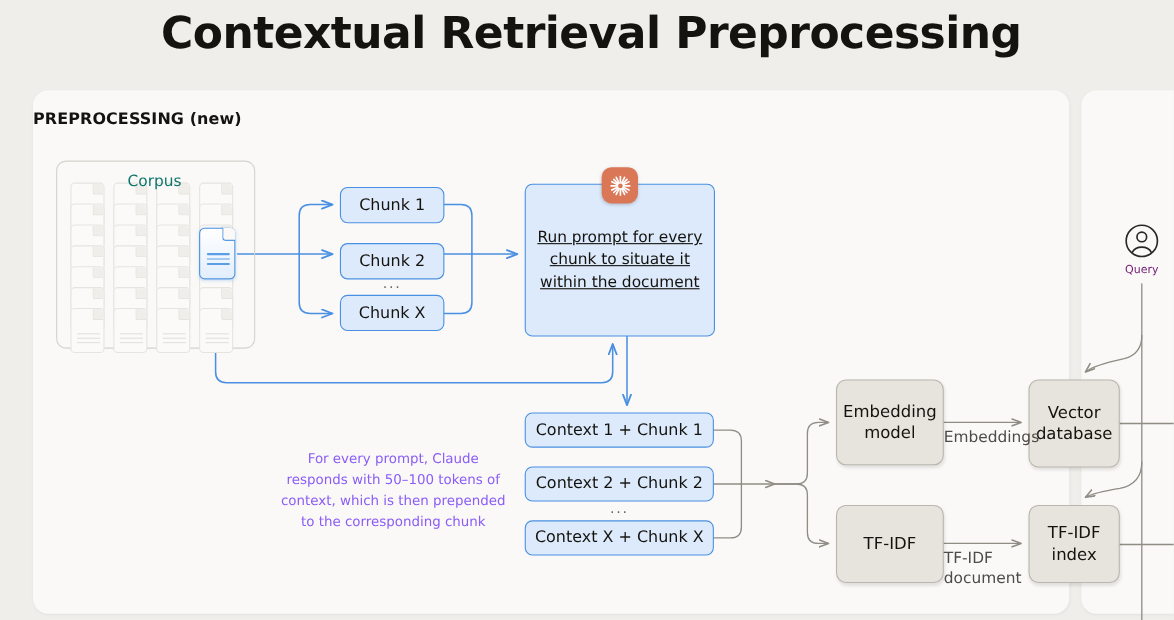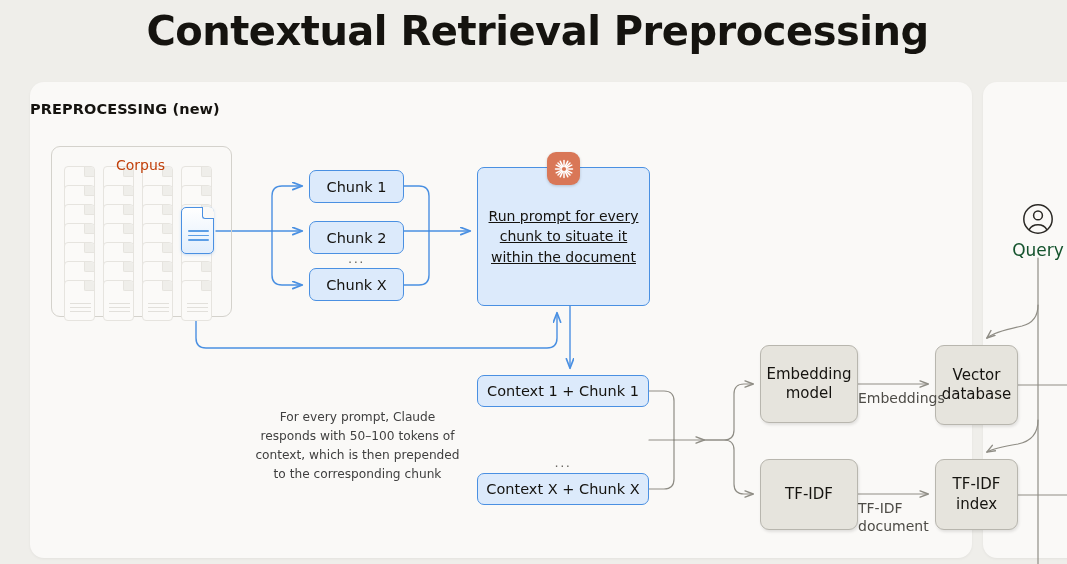--- a/index.html
+++ b/index.html
@@ -84,21 +84,21 @@
     border-radius: 9px;
     background: transparent;
   }
   #corpus-label {
     position: absolute;
     left: 47px;
     top: 157px;
     width: 179px;
     text-align: center;
     font-size: 14px;
-    color: #c2410c;
+    color: #0f766e;
     z-index: 4;
   }
   .doc-col {
     position: absolute;
     width: 31px;
   }
   .doc-card {
     position: absolute;
     width: 31px;
     height: 41px;
@@ -244,21 +244,21 @@
   }
   
   #caption {
     position: absolute;
     left: 251px;
     top: 408px;
     width: 205px;
     text-align: center;
     font-size: 12.2px;
     line-height: 1.55;
-    color: #404040;
+    color: #8b5cf6;
   }
   
   .gray-box {
     position: absolute;
     background: #e6e4dd;
     border: 1px solid #b8b6ae;
     border-radius: 9px;
     box-sizing: border-box;
     display: flex;
     align-items: center;
@@ -293,22 +293,22 @@
     width: 32px;
     height: 32px;
     z-index: 4;
   }
   #query-label {
     position: absolute;
     left: 1004px;
     top: 240px;
     width: 60px;
     text-align: center;
-    font-size: 17px;
-    color: #14532d;
+    font-size: 10px;
+    color: #701a75;
     z-index: 4;
   }
 </style>
 </head>
 <body>
 
 <div id="stage">
 
   <div id="title">Contextual Retrieval Preprocessing</div>
 
@@ -463,20 +463,21 @@
         <line x1="3.2" y1="7.2" x2="18.8" y2="14.8"></line>
         <line x1="3.2" y1="14.8" x2="18.8" y2="7.2"></line>
       </g>
       <circle cx="11" cy="11" r="2.1" fill="#d97757"></circle>
     </svg>
   </div>
 
   <div id="caption">For every prompt, Claude responds with 50–100 tokens of context, which is then prepended to the corresponding chunk</div>
 
   <div class="blue-box ctx" id="ctx1">Context 1 + Chunk 1</div>
+  <div class="blue-box ctx" id="ctx2">Context 2 + Chunk 2</div>
   <div class="ellipsis" id="ctx-ellipsis">...</div>
   <div class="blue-box ctx" id="ctxX">Context X + Chunk X</div>
 
   <div class="gray-box" id="embedding-model">Embedding model</div>
   <div class="gray-box" id="tfidf">TF-IDF</div>
   <div class="gray-box" id="vector-db">Vector database</div>
   <div class="gray-box" id="tfidf-index">TF-IDF index</div>
 
   <div class="edge-label" id="label-embeddings">Embeddings</div>
   <div class="edge-label" id="label-tfidf-vec">TF-IDF document</div>

